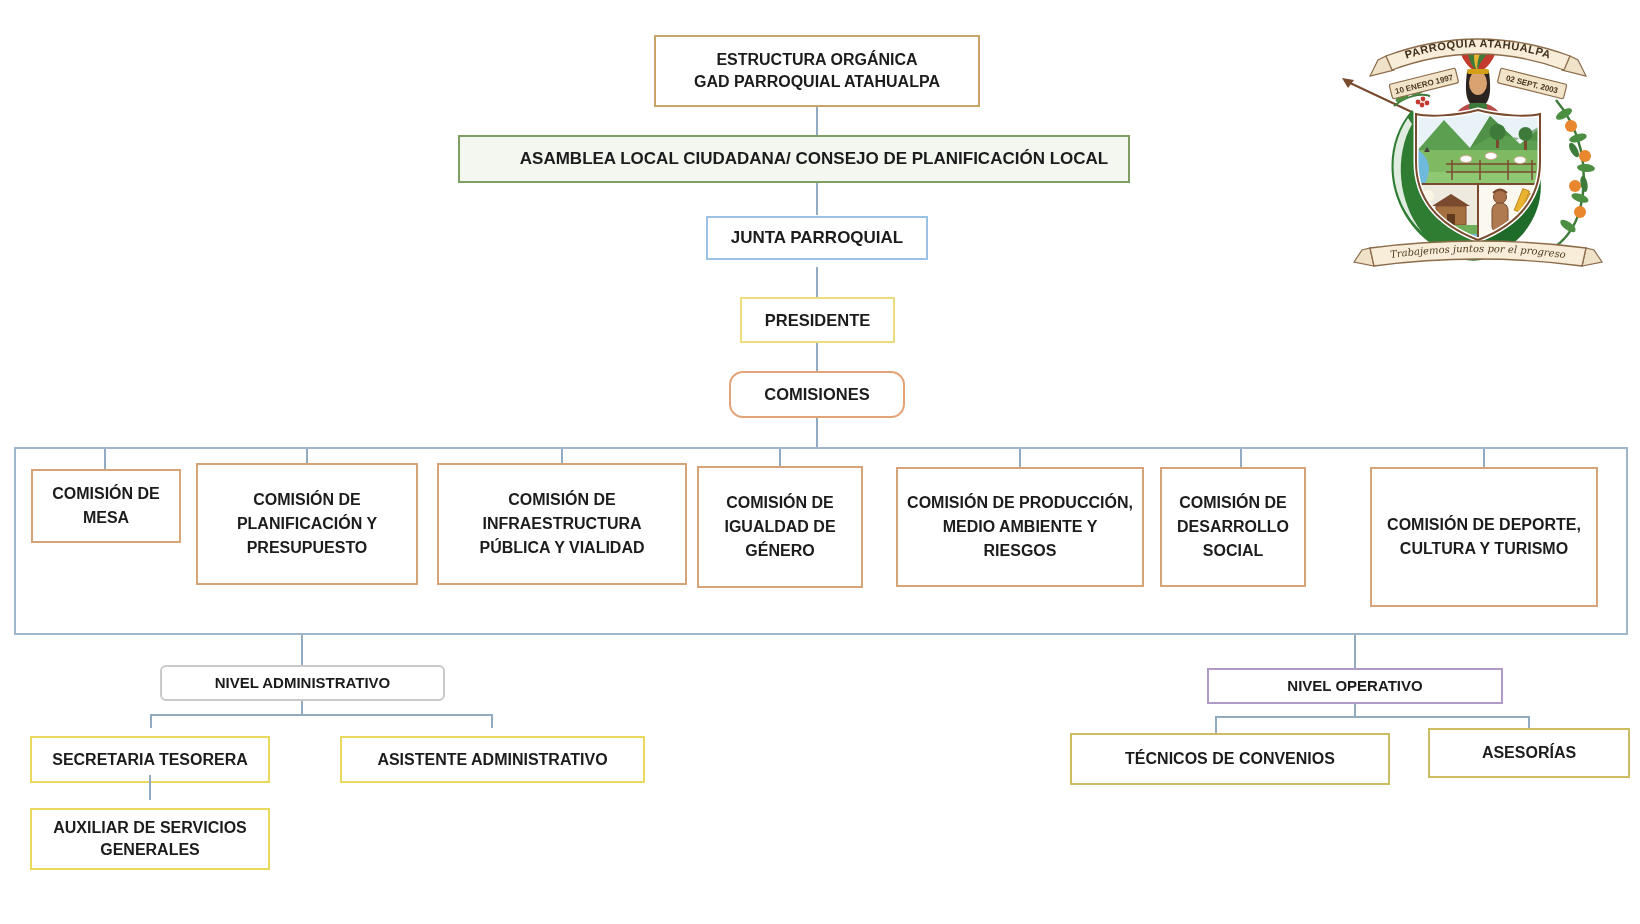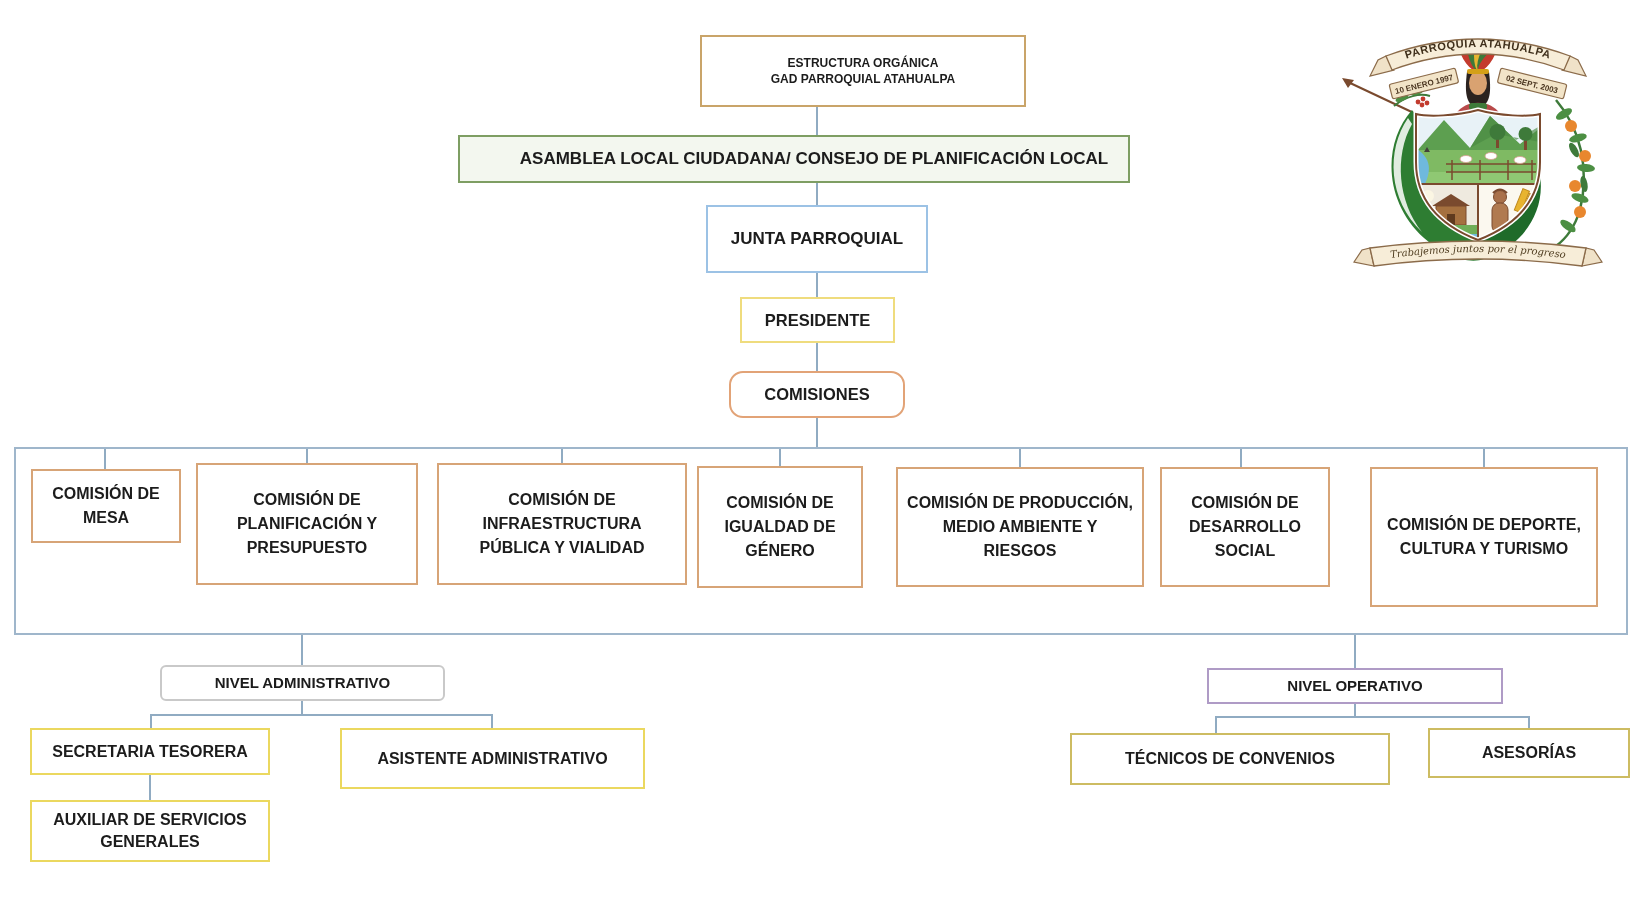--- a/index.html
+++ b/index.html
@@ -6,30 +6,30 @@
   .canvas{
     position:relative;width:1640px;height:924px;background:#ffffff;
     font-family:"Liberation Sans", sans-serif;color:#1c1c1c;overflow:hidden;
   }
   .node{
     position:absolute;background:#ffffff;border:2px solid #999;
     display:flex;align-items:center;justify-content:center;text-align:center;
     font-weight:bold;line-height:1.35;box-sizing:border-box;padding:4px 8px;
   }
   .cl{position:absolute;background:#90ABC2;}
-  .b-title{border-color:#C9A469;font-size:12px;margin-left:46px;}
+  .b-title{border-color:#C9A469;font-size:16px;}
   .b-asamblea{border-color:#7E9E63;background:#F3F7EF;font-size:17px;padding-left:48px;}
   .b-junta{border-color:#9CC2E5;font-size:17px;}
   .b-presidente{border-color:#EFDC7E;font-size:16.5px;}
   .b-comisiones{border-color:#E2A377;font-size:16.5px;border-radius:14px;}
   .b-container{position:absolute;border:2px solid #9FB6CB;background:transparent;box-sizing:border-box;}
   .b-com{border-color:#D7A477;font-size:16px;line-height:1.5;}
   .b-nivadmin{border-color:#C9C9C9;font-size:15px;border-radius:6px;}
   .b-nivoper{border-color:#AF9BC6;font-size:15px;}
-  .b-ychild{border-color:#EBD85F;font-size:16px;}
+  .b-ychild{border-color:#EBD85F;font-size:16px;margin-top:8px;}
   .b-gchild{border-color:#CDBC62;font-size:16px;}
   .emblem{position:absolute;left:1328px;top:10px;width:300px;height:266px;}
 </style>
 </head>
 <body>
 
 <div class="canvas">
 
   <div class="cl" style="left:816px;top:107px;width:2px;height:28px"></div>
   <div class="cl" style="left:816px;top:183px;width:2px;height:32px"></div>
@@ -39,53 +39,53 @@
 
   <div class="node b-title" style="left:654px;top:35px;width:326px;height:72px">
     <div>
       <span>ESTRUCTURA ORGÁNICA</span><br>
       <span>GAD PARROQUIAL ATAHUALPA</span>
     </div>
   </div>
 
   <div class="node b-asamblea" style="left:458px;top:135px;width:672px;height:48px">ASAMBLEA LOCAL CIUDADANA/ CONSEJO DE PLANIFICACIÓN LOCAL</div>
 
-  <div class="node b-junta" style="left:706px;top:205px;width:222px;height:68px">JUNTA PARROQUIAL</div>
+  <div class="node b-junta" style="left:706px;top:216px;width:222px;height:44px">JUNTA PARROQUIAL</div>
 
   <div class="node b-presidente" style="left:740px;top:297px;width:155px;height:46px">PRESIDENTE</div>
 
   <div class="node b-comisiones" style="left:729px;top:371px;width:176px;height:47px">COMISIONES</div>
 
   <div class="b-container" style="left:14px;top:447px;width:1614px;height:188px"></div>
 
   <div class="cl" style="left:104px;top:449px;width:2px;height:20px"></div>
   <div class="cl" style="left:306px;top:449px;width:2px;height:14px"></div>
   <div class="cl" style="left:561px;top:449px;width:2px;height:14px"></div>
   <div class="cl" style="left:779px;top:449px;width:2px;height:17px"></div>
   <div class="cl" style="left:1019px;top:449px;width:2px;height:18px"></div>
   <div class="cl" style="left:1240px;top:449px;width:2px;height:18px"></div>
   <div class="cl" style="left:1483px;top:449px;width:2px;height:18px"></div>
 
   <div class="node b-com" style="left:31px;top:469px;width:150px;height:74px">COMISIÓN DE MESA</div>
   <div class="node b-com" style="left:196px;top:463px;width:222px;height:122px">COMISIÓN DE PLANIFICACIÓN Y PRESUPUESTO</div>
   <div class="node b-com" style="left:697px;top:466px;width:166px;height:122px">COMISIÓN DE IGUALDAD DE GÉNERO</div>
   <div class="node b-com" style="left:437px;top:463px;width:250px;height:122px">COMISIÓN DE INFRAESTRUCTURA PÚBLICA Y VIALIDAD</div>
   <div class="node b-com" style="left:896px;top:467px;width:248px;height:120px">COMISIÓN DE PRODUCCIÓN, MEDIO AMBIENTE Y RIESGOS</div>
-  <div class="node b-com" style="left:1160px;top:467px;width:170px;height:120px">COMISIÓN DE DESARROLLO SOCIAL</div>
+  <div class="node b-com" style="left:1160px;top:467px;width:146px;height:120px">COMISIÓN DE DESARROLLO SOCIAL</div>
   <div class="node b-com" style="left:1370px;top:467px;width:228px;height:140px">COMISIÓN DE DEPORTE, CULTURA Y TURISMO</div>
 
   <div class="cl" style="left:301px;top:635px;width:2px;height:30px"></div>
   <div class="node b-nivadmin" style="left:160px;top:665px;width:285px;height:36px">NIVEL ADMINISTRATIVO</div>
   <div class="cl" style="left:301px;top:701px;width:2px;height:13px"></div>
   <div class="cl" style="left:150px;top:714px;width:343px;height:2px"></div>
   <div class="cl" style="left:150px;top:714px;width:2px;height:14px"></div>
   <div class="cl" style="left:491px;top:714px;width:2px;height:14px"></div>
 
   <div class="node b-ychild" style="left:30px;top:728px;width:240px;height:47px">SECRETARIA TESORERA</div>
-  <div class="node b-ychild" style="left:340px;top:728px;width:305px;height:61px">ASISTENTE ADMINISTRATIVO</div>
+  <div class="node b-ychild" style="left:340px;top:728px;width:305px;height:47px">ASISTENTE ADMINISTRATIVO</div>
 
   <div class="cl" style="left:149px;top:775px;width:2px;height:25px"></div>
   <div class="node b-ychild" style="left:30px;top:800px;width:240px;height:62px">AUXILIAR DE SERVICIOS GENERALES</div>
 
   <div class="cl" style="left:1354px;top:635px;width:2px;height:33px"></div>
   <div class="node b-nivoper" style="left:1207px;top:668px;width:296px;height:36px">NIVEL OPERATIVO</div>
   <div class="cl" style="left:1354px;top:704px;width:2px;height:12px"></div>
   <div class="cl" style="left:1215px;top:716px;width:315px;height:2px"></div>
   <div class="cl" style="left:1215px;top:716px;width:2px;height:17px"></div>
   <div class="cl" style="left:1528px;top:716px;width:2px;height:12px"></div>

